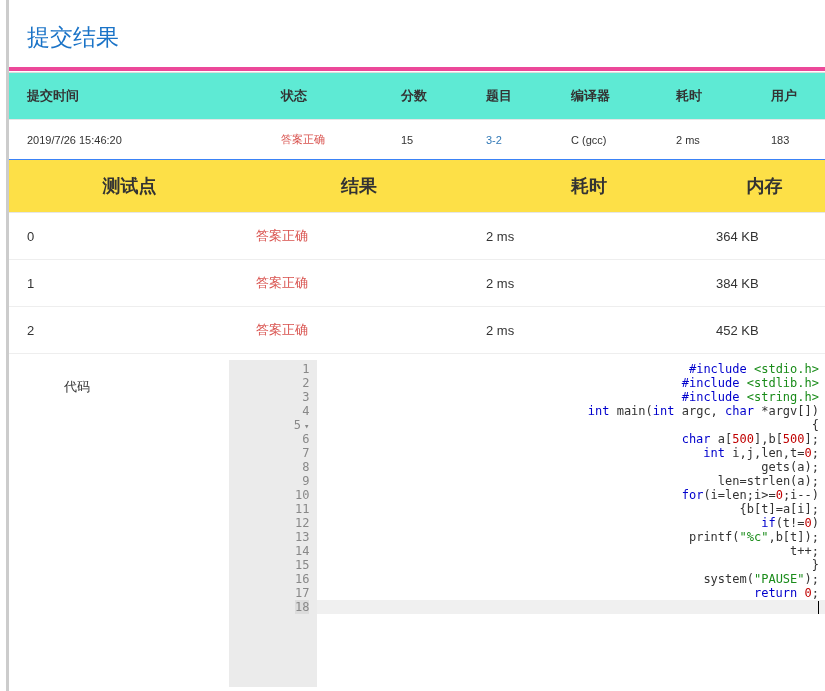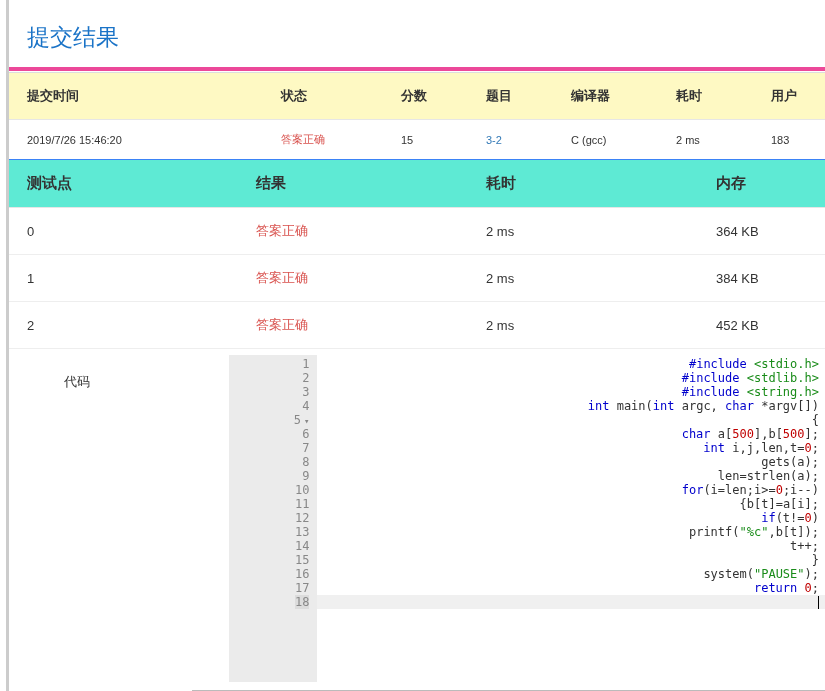--- a/index.html
+++ b/index.html
@@ -25,40 +25,40 @@
 .sep {
   height: 1px;
   background: #ddd;
   margin-top: 1px;
 }
 table {
   width: 100%;
   border-collapse: collapse;
 }
 .main-table th {
-  background: #fef9c3;
+  background: #5eead4;
   text-align: left;
   font-weight: bold;
   padding: 14px 12px;
   font-size: 13px;
   border-bottom: 1px solid #e6e6e6;
 }
 .main-table td {
   padding: 12px 12px;
   border-bottom: 1px solid #3b82f6;
   font-size: 11px;
 }
 .status-correct { color: #d9534f; }
 .link { color: #337ab7; }
 .test-table th {
-  background: #5eead4;
-  text-align: left;
+  background: #fde047;
+  text-align: center;
   font-weight: bold;
   padding: 14px 12px;
-  font-size: 15px;
+  font-size: 18px;
   border-bottom: 1px solid #e6e6e6;
 }
 .test-table td {
   padding: 14px 12px;
   border-bottom: 1px solid #eee;
   font-size: 13px;
 }
 .code-section {
   display: flex;
   padding-left: 18px;

